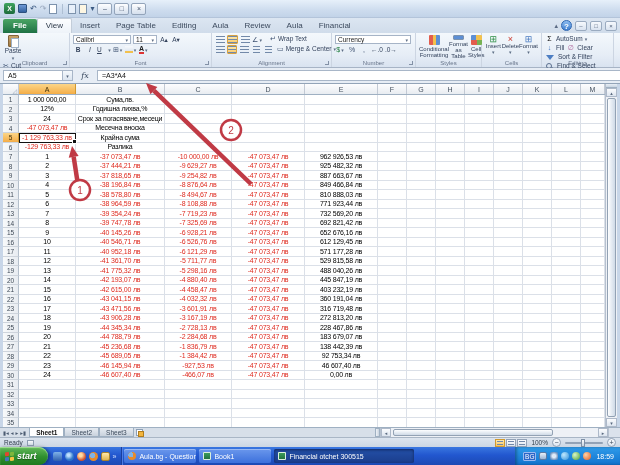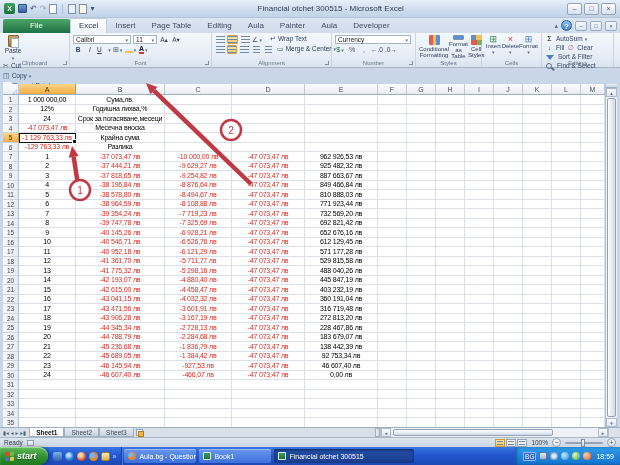--- a/index.html
+++ b/index.html
@@ -17,22 +17,22 @@
   .doc-ic{width:8px;height:10px;background:#fff;border:1px solid #7d93ad}
   .qat-sep{width:1px;height:10px;background:#aebfd3;margin:0 2px}
   .title{flex:1;text-align:center;font-size:8px;color:#2f3e55;white-space:nowrap;overflow:hidden}
   .winbtns{display:flex;gap:2px}
   .wbtn{width:15px;height:12px;border:1px solid #93a4ba;border-radius:2px;
     background:linear-gradient(#fefeff,#d5e0ee);font-size:7px;line-height:10px;text-align:center;color:#42526b}
   
   .tabrow{position:absolute;left:0;right:0;top:18px;height:15px;
     background:linear-gradient(#dce6f2,#d0dcea);display:flex;align-items:flex-end;padding:0 3px}
   .rtab{font-size:8px;line-height:10px;padding:2px 8px 2px;color:#3c4a5e;white-space:nowrap}
-  .rtab.file{background:linear-gradient(#4aa564,#1e7145);color:#fff;font-weight:normal;
-    border-radius:2px 2px 0 0;padding:2px 27px 2px}
+  .rtab.file{background:linear-gradient(#4aa564,#1e7145);color:#fff;font-weight:bold;
+    border-radius:2px 2px 0 0;padding:2px 10px 2px}
   .rtab.active{background:linear-gradient(#fcfdff,#eef3f9);border:1px solid #c3cdd9;border-bottom:0;
     border-radius:2px 2px 0 0;color:#2e3a4a}
   .tabrow-right{margin-left:auto;display:flex;align-items:center;gap:3px;padding-bottom:2px}
   .mini{font-size:7px;color:#5b6b84;line-height:9px}
   .help-btn{width:11px;height:11px;border-radius:50%;background:linear-gradient(#8cbcf0,#3f7fd0);
     color:#fff;font-size:8px;font-weight:bold;text-align:center;line-height:11px;border:1px solid #2f67b2}
   .wbtn2{width:12px;height:10px;border:1px solid #9aabc0;border-radius:2px;
     background:linear-gradient(#f6f9fd,#d9e3f0);font-size:6px;line-height:8px;text-align:center;color:#4a5a72}
   
   .ribbon{position:absolute;left:0;right:0;top:33px;height:35px;display:flex;
@@ -167,39 +167,38 @@
   <div class="titlebar">
     <div class="xl-logo">X</div>
     <div class="floppy"></div>
     <div class="qic">↶</div>
     <div class="qic" style="color:#9aa9bd">↷</div>
     <div class="doc-ic"></div>
     <div class="qat-sep"></div>
     <div class="doc-ic" style="background:#e8f0fa"></div>
     <div class="doc-ic" style="background:#fdf6e2"></div>
     <div class="qic">▾</div>
-    <div class="title">Financial otchet 300515 - Microsoft Excel</div>
     <div class="winbtns">
       <div class="wbtn">–</div>
       <div class="wbtn">□</div>
       <div class="wbtn">×</div>
     </div>
   </div>
 
   <div class="tabrow">
     <div style="display:flex;align-items:flex-end">
         <div class="rtab file">File</div>
-        <div class="rtab active">Excel</div>
+        <div class="rtab active">View</div>
         <div class="rtab">Insert</div>
         <div class="rtab">Page Table</div>
         <div class="rtab">Editing</div>
         <div class="rtab">Aula</div>
-        <div class="rtab">Painter</div>
+        <div class="rtab">Review</div>
         <div class="rtab">Aula</div>
-        <div class="rtab">Developer</div>
+        <div class="rtab">Financial</div>
       </div>
     <div class="tabrow-right">
       <div class="mini">▴</div>
       <div class="help-btn">?</div>
       <div class="wbtn2">–</div>
       <div class="wbtn2">□</div>
       <div class="wbtn2">×</div>
     </div>
   </div>
 
@@ -398,20 +397,26 @@
         </div>
         <div class="rrow" style="height:8px">
           <span class="mag"></span>
           <span class="tinytxt">Find &amp; Select</span>
         </div>
       </div>
       <div class="glabel">Editing</div>
     </div>
   </div>
 
+  <div class="fbar">
+    <div class="namebox">A5</div>
+    <div class="nbdrop">▾</div>
+    <div class="fxzone">fx</div>
+    <div class="finput">=A3*A4</div>
+  </div>
 
   <div class="sheet">
     <div class="colheads">
       <div class="corner">
           <span>◿</span>
         </div>
     <div class="chead active" style="width: 57px;">A</div>
         <div class="chead" style="width: 89px;">B</div>
         <div class="chead" style="width: 67px;">C</div>
         <div class="chead" style="width: 73px;">D</div>

